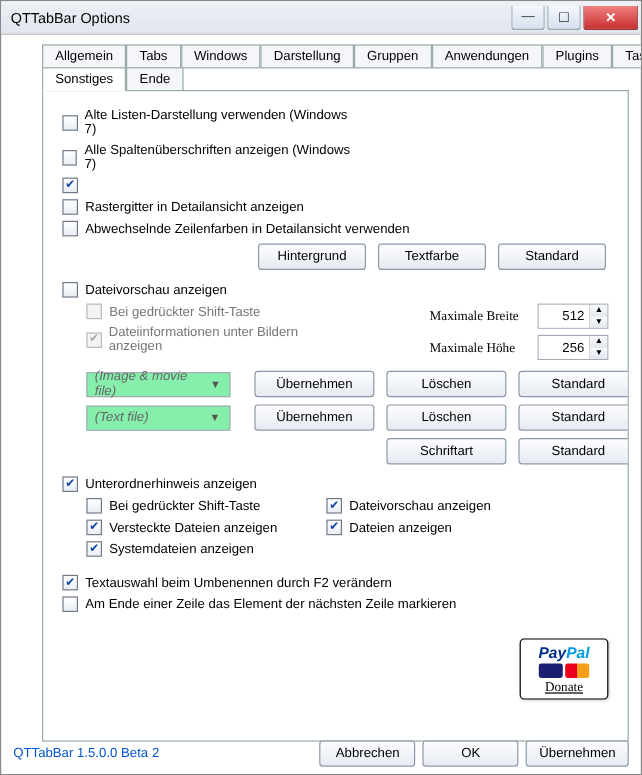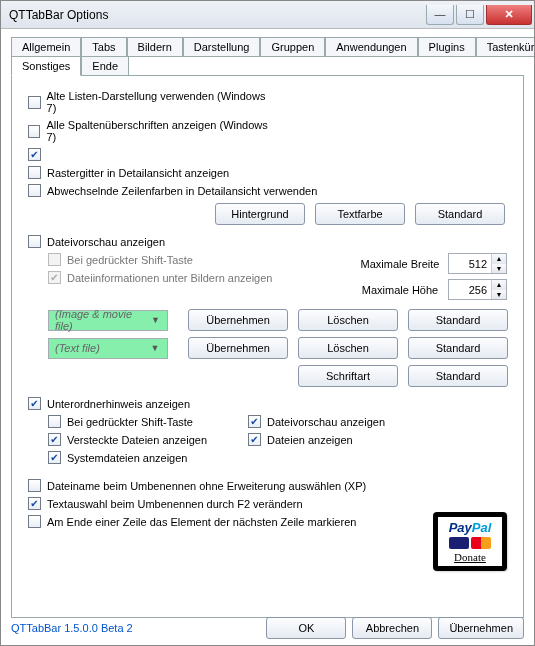--- a/index.html
+++ b/index.html
@@ -34,21 +34,21 @@
     display: flex; align-items: center; justify-content: center;
     font-size: 11px; color: #333;
   }
   .winbtn-close {
     width: 46px;
     background: linear-gradient(#f08080, #c83030);
     border-color: #a03030;
     color: #fff; font-weight: bold;
   }
   
-  .tabarea { padding: 8px 10px 0 10px; }
+  .tabarea { padding: 8px 10px 0 10px; margin-left: 24px; }
   .tabrow { display: flex; }
   .tab {
     border: 1px solid #9aa;
     background: #f4f6f9;
     padding: 3px 10px;
     margin-right: 0px;
     border-bottom: 1px solid #9aa;
     position: relative;
     cursor: default;
     white-space: nowrap;
@@ -125,58 +125,58 @@
   }
   .section-sub { margin-left: 20px; }
   .twocol { display: flex; }
   .twocol > div:first-child { width: 240px; }
   .footer {
     position: absolute; bottom: 6px; left: 10px; right: 10px;
     display: flex; align-items: center; gap: 6px;
   }
   .footer .link { color: #0055cc; cursor: default; flex: 1; }
   .donate {
-    position: absolute; right: 16px; bottom: 46px;
-    width: 74px; border: 5px solid #000000; border-radius: 4px;
+    position: absolute; right: 16px; bottom: 34px;
+    width: 74px; border: 1px solid #000000; border-radius: 4px;
     background: #fff; padding: 3px; text-align: center;
     box-shadow: 1px 1px 2px rgba(0,0,0,0.15);
   }
   .donate .pp {
     font-style: italic; font-weight: bold; color: #003087;
     font-size: 13px;
   }
   .donate .pp .pal { color: #009cde; }
   .donate .cards { display: flex; gap: 2px; justify-content: center; margin-top: 2px; }
   .donate .card { width: 20px; height: 12px; border-radius: 2px; }
   .card-visa { background: #1a1f71; }
   .card-mc { background: linear-gradient(90deg, #eb001b 50%, #f79e1b 50%); }
   .donate .donate-txt { font-size: 11px; margin-top: 2px; font-family: Georgia, serif; text-decoration: underline; }
   .grid-btns {
     display: grid; grid-template-columns: 130px 100px 100px 100px;
     gap: 6px 10px; align-items: center;
   }
-  .mini-lbl { text-align: center; padding-right: 6px; }
+  .mini-lbl { text-align: left; padding-right: 6px; font-family: Liberation Serif, serif; }
 </style>
 </head>
 <body>
 
 <div class="titlebar">
   <span class="title">QTTabBar Options</span>
   <div class="winbtns">
     <div class="winbtn">—</div>
     <div class="winbtn">☐</div>
     <div class="winbtn winbtn-close">✕</div>
   </div>
 </div>
 
 <div class="tabarea">
   <div class="tabrow" id="tabrow1">
       <div class="tab">Allgemein</div>
       <div class="tab">Tabs</div>
-      <div class="tab">Bildern</div>
+      <div class="tab">Windows</div>
       <div class="tab">Darstellung</div>
       <div class="tab">Gruppen</div>
       <div class="tab">Anwendungen</div>
       <div class="tab">Plugins</div>
       <div class="tab">Tastenkürzel</div>
     </div>
   <div class="tabrow tabrow2" id="tabrow2">
       <div class="tab active">Sonstiges</div>
       <div class="tab">Ende</div>
     </div>
@@ -328,24 +328,20 @@
           <div class="row">
             <span class="chk checked"></span>
             <span class="lbl">Dateien anzeigen</span>
           </div>
         </div>
       </div>
     </div>
 
     <div style="margin-top:10px;">
       <div class="row">
-        <span class="chk"></span>
-        <span class="lbl">Dateiname beim Umbenennen ohne Erweiterung auswählen (XP)</span>
-      </div>
-      <div class="row">
         <span class="chk checked"></span>
         <span class="lbl">Textauswahl beim Umbenennen durch F2 verändern</span>
       </div>
       <div class="row">
         <span class="chk"></span>
         <span class="lbl">Am Ende einer Zeile das Element der nächsten Zeile markieren</span>
       </div>
     </div>
 
     <div class="donate">
@@ -358,21 +354,21 @@
       </div>
       <div class="donate-txt">Donate</div>
     </div>
 
   </div>
 </div>
 
 <div class="footer">
   <span class="link">QTTabBar 1.5.0.0 Beta 2</span>
   <span class="btn" style="min-width:80px">
-      <span>OK</span>
+      <span>Abbrechen</span>
     </span>
   <span class="btn" style="min-width:80px">
-      <span>Abbrechen</span>
+      <span>OK</span>
     </span>
   <span class="btn" style="min-width:80px">
       <span>Übernehmen</span>
     </span>
 </div>
 
 </body></html>

